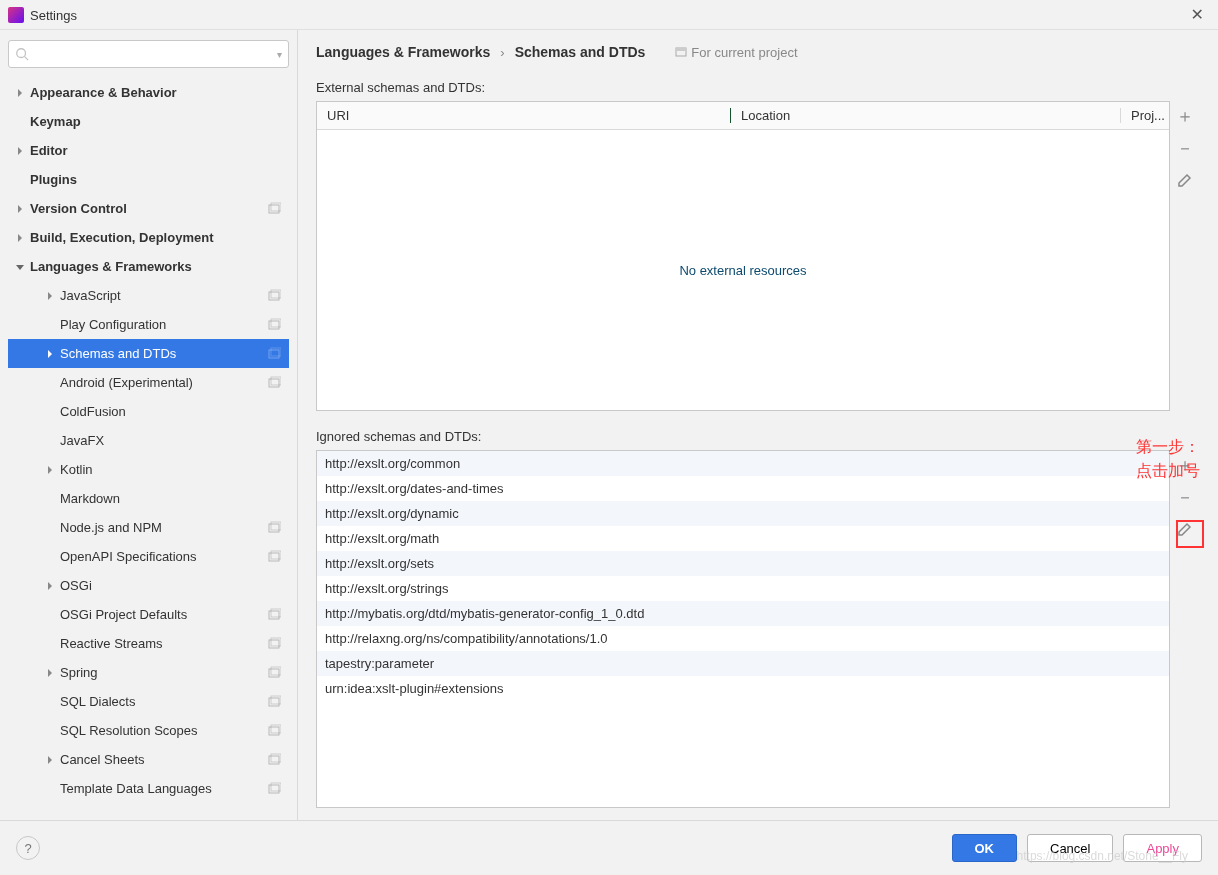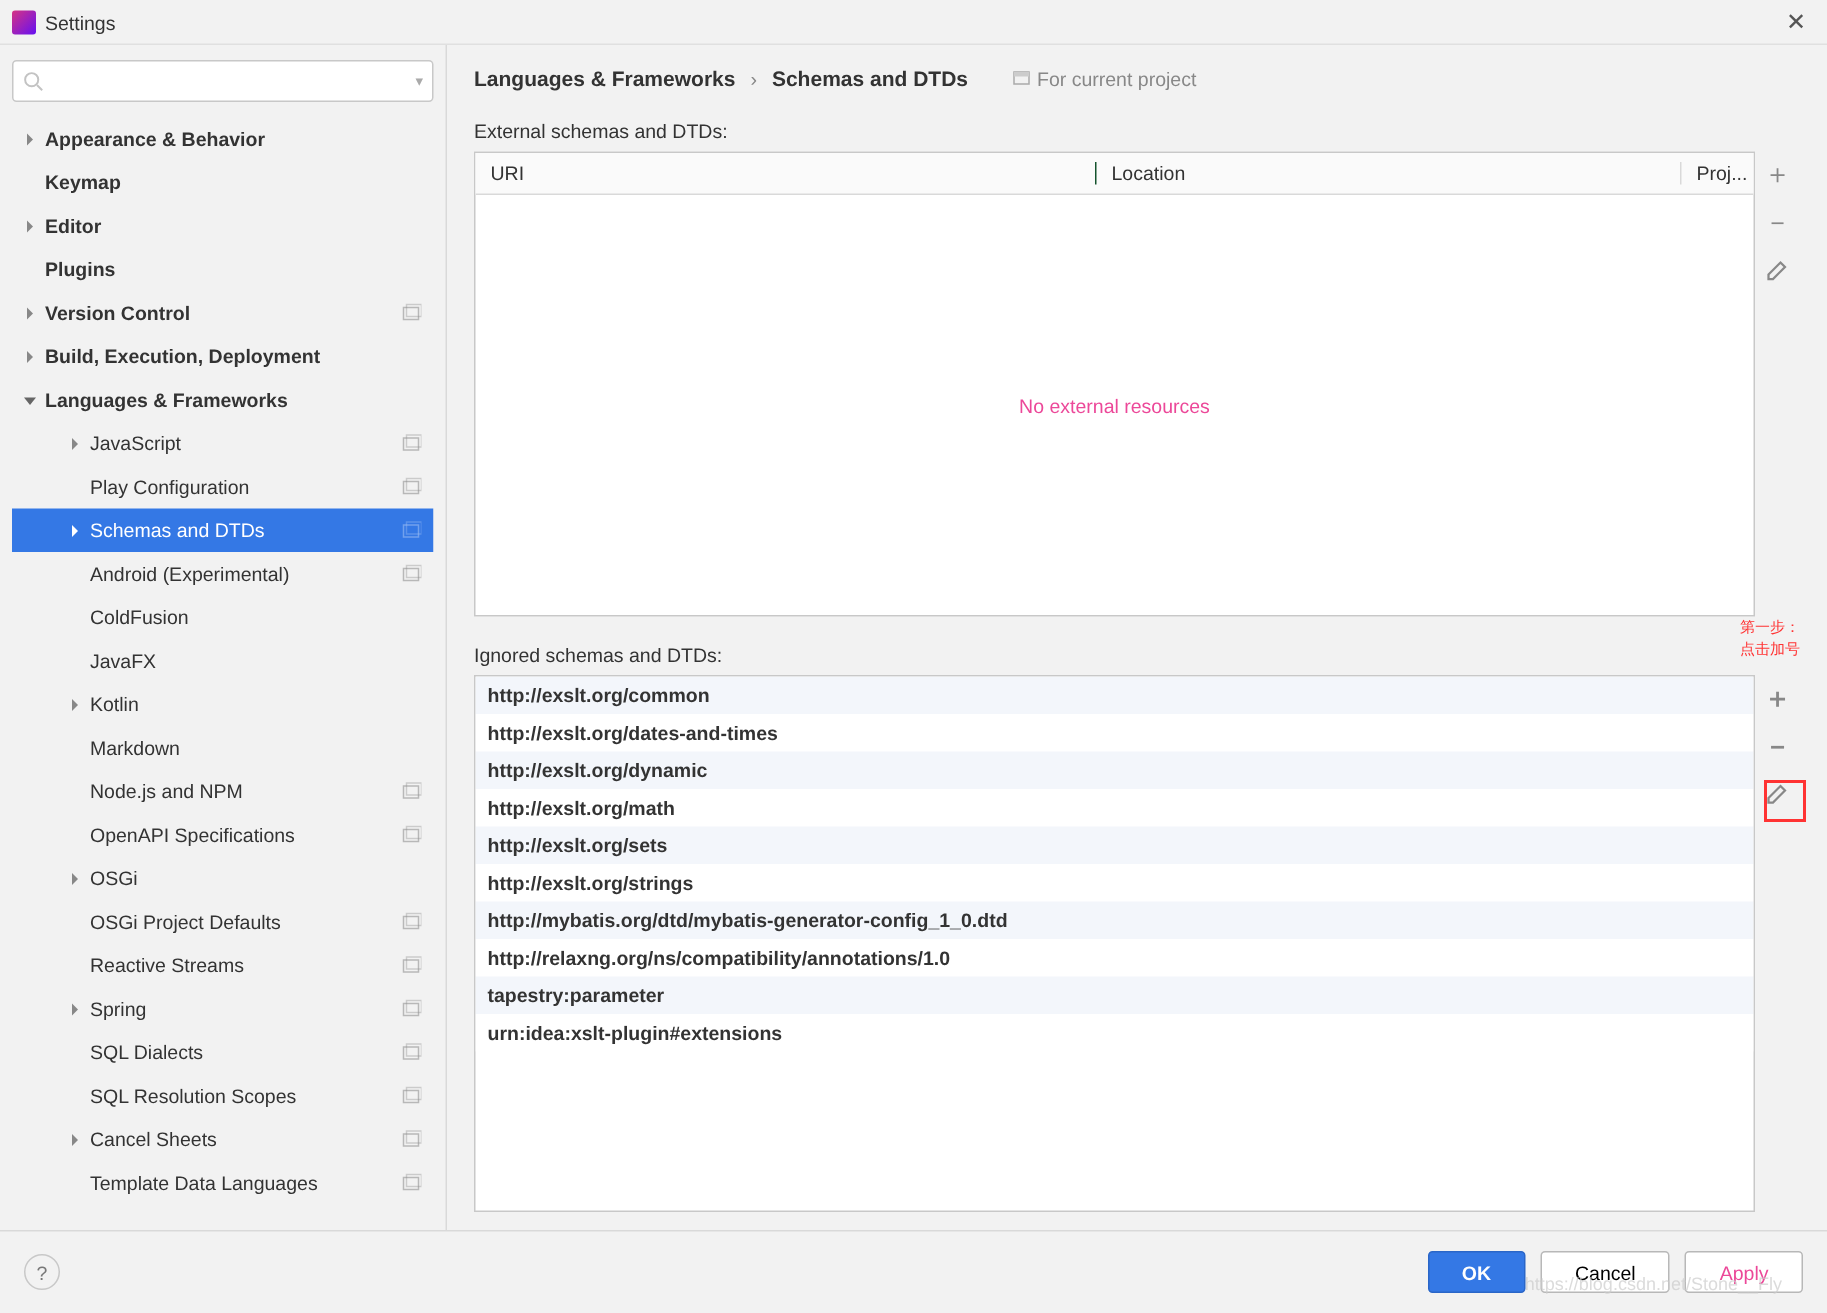--- a/index.html
+++ b/index.html
@@ -29,39 +29,39 @@
 .breadcrumb .sep { color: #888; }
 .breadcrumb .scope { color: #888; font-size: 13px; display: flex; align-items: center; gap: 4px; margin-left: 20px; font-weight: normal; }
 .section-label { font-size: 13px; margin-bottom: 6px; }
 .panel-wrap { display: flex; margin-bottom: 18px; }
 .table-panel { flex: 1; border: 1px solid #c8c8c8; background: #fff; display: flex; flex-direction: column; }
 .table-hdr { display: flex; border-bottom: 1px solid #d9d9d9; height: 28px; align-items: center; background: #fafafa; }
 .table-hdr .col { padding: 0 10px; font-size: 13px; }
 .col-uri { flex: 1; border-right: 1px solid #14532d; }
 .col-loc { width: 390px; border-right: 1px solid #d9d9d9; }
 .col-proj { width: 48px; }
-.table-body { flex: 1; display: flex; align-items: center; justify-content: center; color: #ec4899; }
+.table-body { flex: 1; display: flex; align-items: center; justify-content: center; color: #0c4a6e; }
 .side-tools { width: 30px; display: flex; flex-direction: column; align-items: center; padding-top: 4px; gap: 10px; }
 .tool-btn { width: 22px; height: 22px; display: flex; align-items: center; justify-content: center; cursor: pointer; color: #888; font-size: 18px; }
 .tool-btn svg { width: 16px; height: 16px; }
 .ignored-panel { flex: 1; border: 1px solid #c8c8c8; background: #fff; overflow-y: auto; }
 .ignored-row { height: 25px; display: flex; align-items: center; padding: 0 8px; font-size: 13px; }
 .ignored-row:nth-child(odd) { background: #f3f6fb; }
 .ignored-row:nth-child(even) { background: #fff; }
 .footer { height: 55px; border-top: 1px solid #d9d9d9; display: flex; align-items: center; justify-content: space-between; padding: 0 16px; background: #f2f2f2; }
 .help-btn { width: 24px; height: 24px; border: 1px solid #c8c8c8; border-radius: 50%; display: flex; align-items: center; justify-content: center; cursor: pointer; color: #777; }
 .footer-btns { display: flex; gap: 10px; }
 .btn { height: 28px; padding: 0 22px; border: 1px solid #b8b8b8; border-radius: 3px; background: #fff; cursor: pointer; font-size: 13px; }
 .btn.primary { background: #3478e5; color: #fff; border-color: #2a66c8; font-weight: 600; text-align: right; }
 .btn.disabled { color: #ec4899; cursor: default; }
-.annotation { position: absolute; color: #ff3333; font-size: 10px; line-height: 1.5; right: 18px; top: 381px; text-align: left; pointer-events: none; }
+.annotation { position: absolute; color: #ff3333; font-size: 16px; line-height: 1.5; right: 18px; top: 405px; text-align: left; pointer-events: none; }
 .highlight-box { position: absolute; border: 2px solid #ff3333; width: 28px; height: 28px; right: 14px; top: 490px; pointer-events: none; }
 .watermark { position: absolute; bottom: 12px; right: 30px; color: #ccc; font-size: 12px; opacity: 0.7; pointer-events: none; }
 .ext-panel { height: 310px; }
-.ign-wrap { flex: 1; min-height: 0; font-weight: bold; }
+.ign-wrap { flex: 1; min-height: 0; }
 </style>
 </head>
 <body>
 
 <div class="titlebar">
   <div class="titlebar-left">
     <div class="app-icon"></div>
     <span>Settings</span>
   </div>
   <span class="close-x">✕</span>

